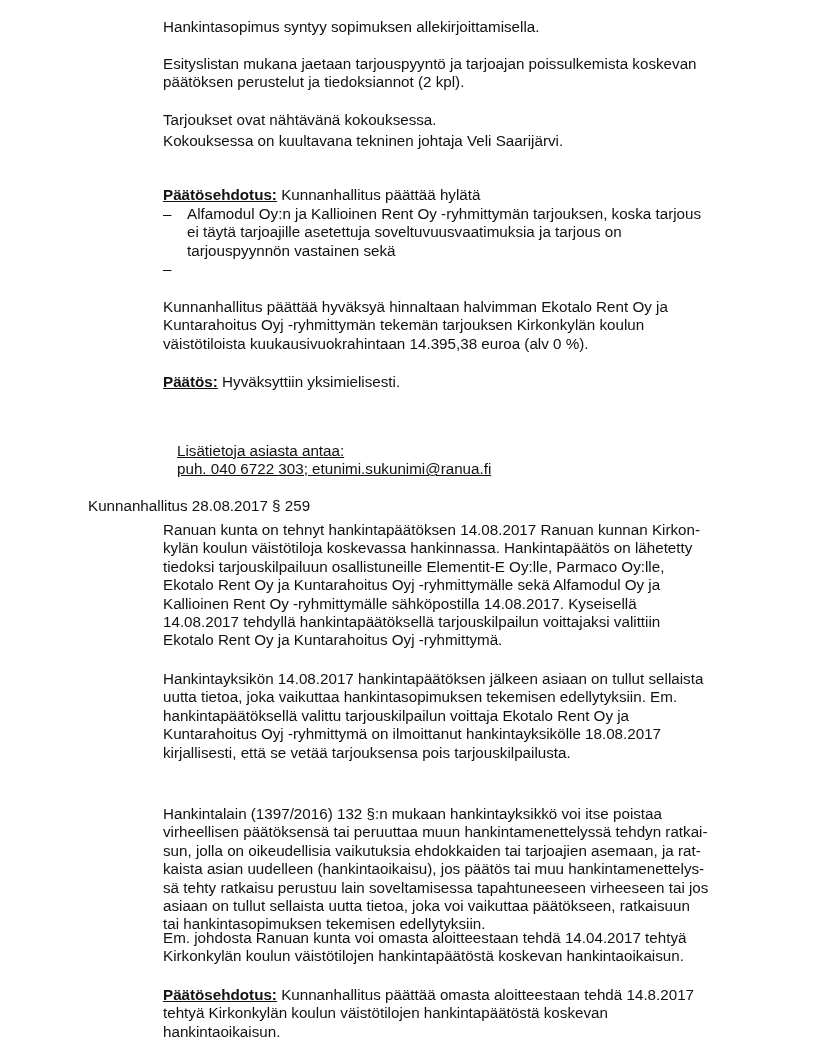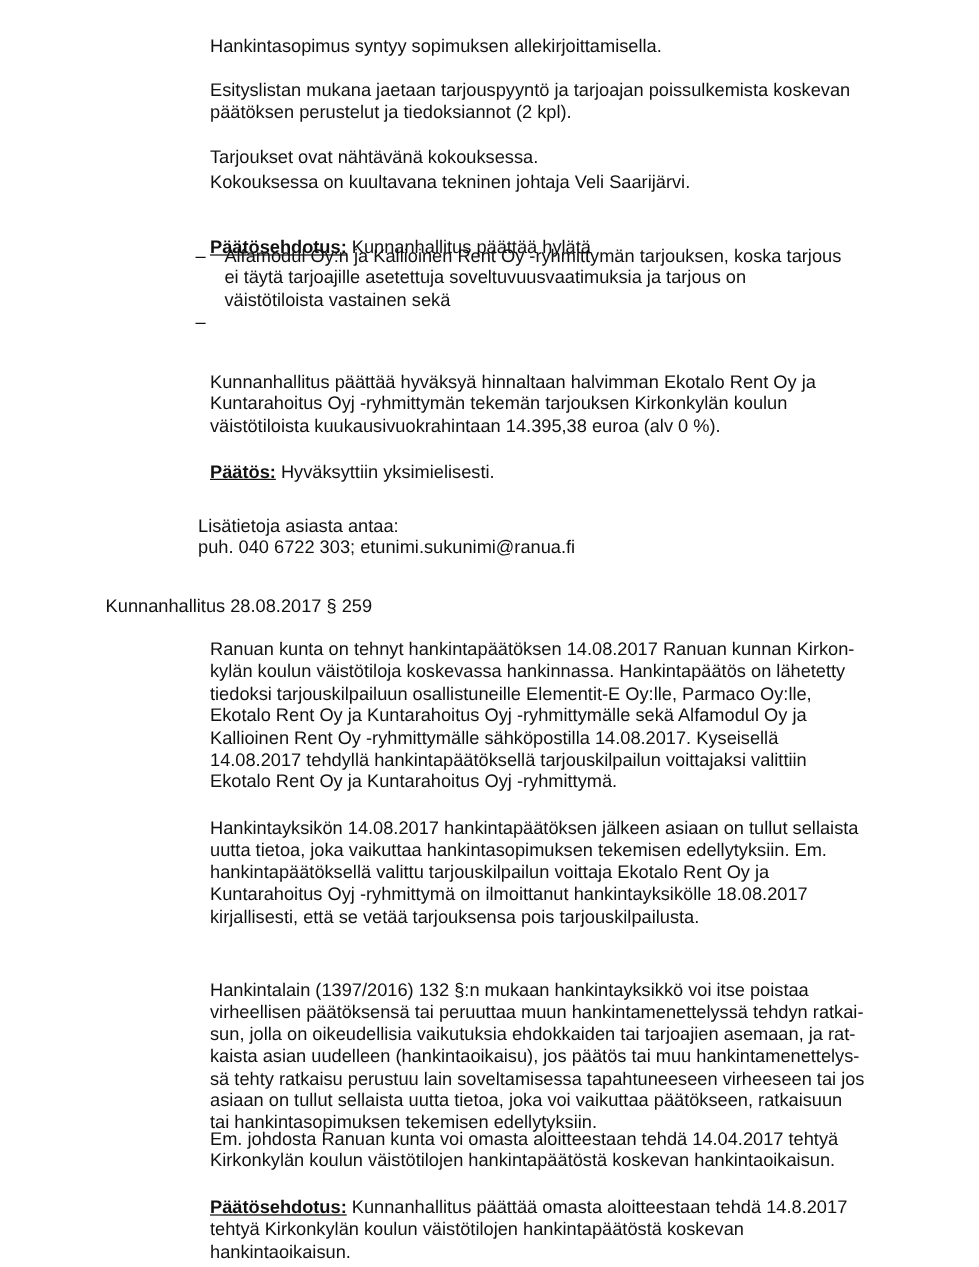--- a/index.html
+++ b/index.html
@@ -2,26 +2,26 @@
 <html><head>
   <meta charset="utf-8">
   <style>
     html, body { margin: 0; padding: 0; background: #ffffff; }
     body {
       width: 816px; height: 1056px; position: relative; overflow: hidden;
       font-family: "Liberation Sans", sans-serif;
       font-size: 15.2px; line-height: 18.4px; color: #111111;
     }
     .blk { position: absolute; left: 163px; width: 600px; margin: 0; }
-    .p { margin: 12px; white-space: pre-line; }
+    .p { margin: 0; white-space: pre-line; }
     .label { font-weight: bold; text-decoration: underline; }
     .list { position: absolute; left: 163px; width: 600px; margin: 0; padding: 0; list-style: none; }
     .list li { position: relative; padding-left: 24px; margin: 0; white-space: pre-line; }
     .list li .dash { position: absolute; left: 0; top: 0; }
-    .contact { position: absolute; left: 165px; margin: 0; }
+    .contact { position: absolute; left: 165px; margin: 12px; text-decoration: underline; }
     .contact div { white-space: nowrap; }
     .sechead { position: absolute; left: 76px; margin: 12px; white-space: nowrap; }
   </style>
 </head>
 <body>
 
 <div>
 
   <p class="blk p" style="top:18px">Hankintasopimus syntyy sopimuksen allekirjoittamisella.</p>
 
@@ -30,21 +30,21 @@
 
   <p class="blk p" style="top:111px">Tarjoukset ovat nähtävänä kokouksessa.</p>
 
   <p class="blk p" style="top:132px">Kokouksessa on kuultavana tekninen johtaja Veli Saarijärvi.</p>
 
   <p class="blk p" style="top:186px"><span class="label">Päätösehdotus:</span><span> Kunnanhallitus päättää hylätä</span></p>
 
   <ul class="list" style="top:205px">
     <li><span class="dash">–</span><span>Alfamodul Oy:n ja Kallioinen Rent Oy -ryhmittymän tarjouksen, koska tarjous
 ei täytä tarjoajille asetettuja soveltuvuusvaatimuksia ja tarjous on
-väistötiloista vastainen sekä</span></li>
+tarjouspyynnön vastainen sekä</span></li>
     <li><span class="dash">–</span></li>
   </ul>
 
   <p class="blk p" style="top:298px">Kunnanhallitus päättää hyväksyä hinnaltaan halvimman Ekotalo Rent Oy ja
 Kuntarahoitus Oyj -ryhmittymän tekemän tarjouksen Kirkonkylän koulun
 väistötiloista kuukausivuokrahintaan 14.395,38 euroa (alv 0 %).</p>
 
   <p class="blk p" style="top:373px"><span class="label">Päätös:</span><span> Hyväksyttiin yksimielisesti.</span></p>
 
   <div class="contact" style="top:430px">

